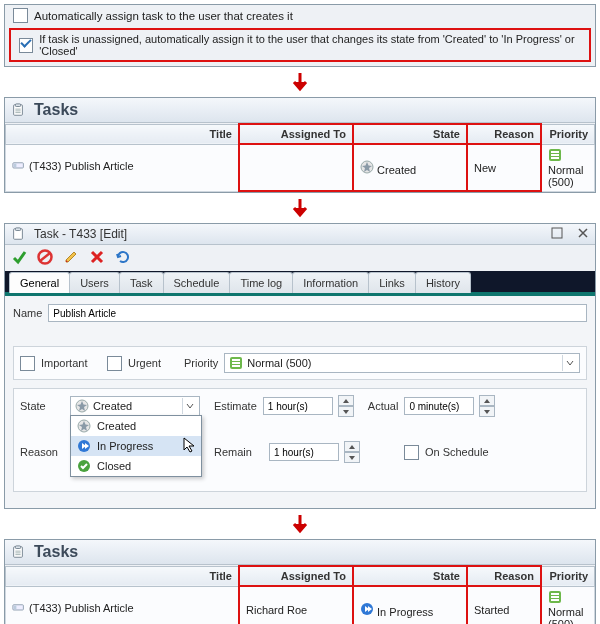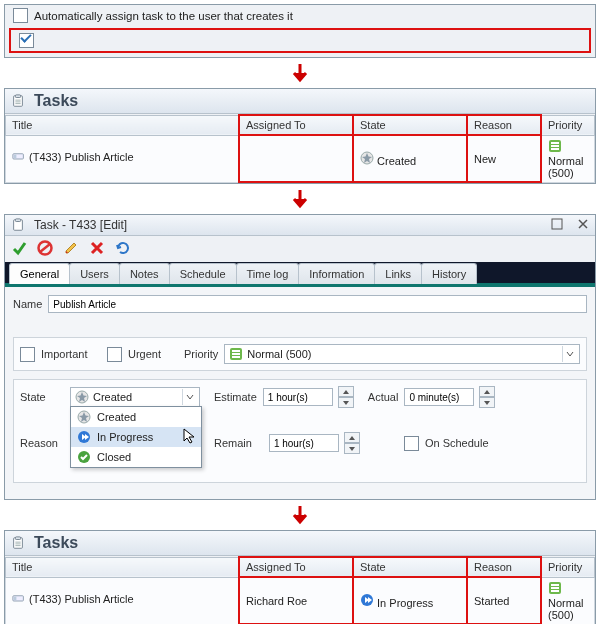--- a/index.html
+++ b/index.html
@@ -13,21 +13,21 @@
 .chev svg{display:block}
 .optrow{padding:3px 8px;display:flex;align-items:center;gap:6px;font-size:11.5px}
 .cb{appearance:none;width:13px;height:13px;border:1px solid #7a8a99;background:#fff;display:inline-block;position:relative;vertical-align:middle}
 .cb.checked::after{content:"";position:absolute;left:1px;top:0px;width:8px;height:4px;border:2px solid #2a6fb5;border-top:none;border-right:none;transform:rotate(-45deg)}
 .redbox{border:2px solid #d11}
 .arrow-down{display:flex;justify-content:center;margin:-2px 0 4px 0}
 .arrow-down svg{display:block}
 
 
 .tbl{width:100%;border-collapse:collapse}
-.tbl th{background:linear-gradient(#f6f9fc,#e5ebf2);border:1px solid #b7c2cc;padding:3px 6px;text-align:left;font-weight:normal;color:#333}
+.tbl th{background:linear-gradient(#f6f9fc,#e5ebf2);border:1px solid #b7c2cc;padding:3px 6px;text-align:right;font-weight:bold;color:#333}
 .tbl td{border:1px solid #cfd7df;padding:3px 6px;background:#fbfcfe}
 th.redcell,td.redcell{border:2px solid #d11!important}
 
 .docicon{display:inline-block;width:14px;height:14px;vertical-align:middle;margin-right:3px}
 .docicon svg{display:block}
 
 
 .toolbar{padding:4px 6px;display:flex;gap:10px;align-items:center}
 .ticon{width:16px;height:16px}
 
@@ -56,20 +56,21 @@
 <body>
 <div class="stage">
 
 <div class="box">
   <div class="optrow">
     <span class="cb"></span>
     <span>Automatically assign task to the user that creates it</span>
   </div>
   <div class="optrow redbox" style="margin:2px 4px 4px 4px">
     <span class="cb checked"></span>
+    <span style="font-size:11px">If task is unassigned, automatically assign it to the user that changes its state from  'Created' to 'In Progress' or 'Closed'</span>
   </div>
 </div>
 
 <div class="arrow-down">
       <svg width="22" height="22">
         <path d="M11 2 V14 M5 11 L11 18 L17 11" fill="none" stroke="#c00" stroke-width="3"></path>
         <path d="M5 11 L11 18 L17 11 Z" fill="#c00"></path>
       </svg>
     </div>
 
@@ -157,21 +158,21 @@
             <path d="M3 3 L13 13 M13 3 L3 13" stroke="#d22" stroke-width="3"></path>
           </svg></span>
     <span><svg class="ticon" viewBox="0 0 16 16">
             <path d="M3 8 A5 5 0 1 1 5 12" fill="none" stroke="#2d76c8" stroke-width="2"></path>
             <path d="M2 5 L3 8 L6 7" fill="none" stroke="#2d76c8" stroke-width="2"></path>
           </svg></span>
   </div>
   <div class="tabbar">
     <div class="tab active">General</div>
     <div class="tab">Users</div>
-    <div class="tab">Notes</div>
+    <div class="tab">Task</div>
     <div class="tab">Schedule</div>
     <div class="tab">Time log</div>
     <div class="tab">Information</div>
     <div class="tab">Links</div>
     <div class="tab">History</div>
   </div>
   <div class="edbody">
     <div class="fld">
       <span class="lbl">Name</span>
       <input class="inp" style="flex: 1 1 0%;" value="Publish Article">

